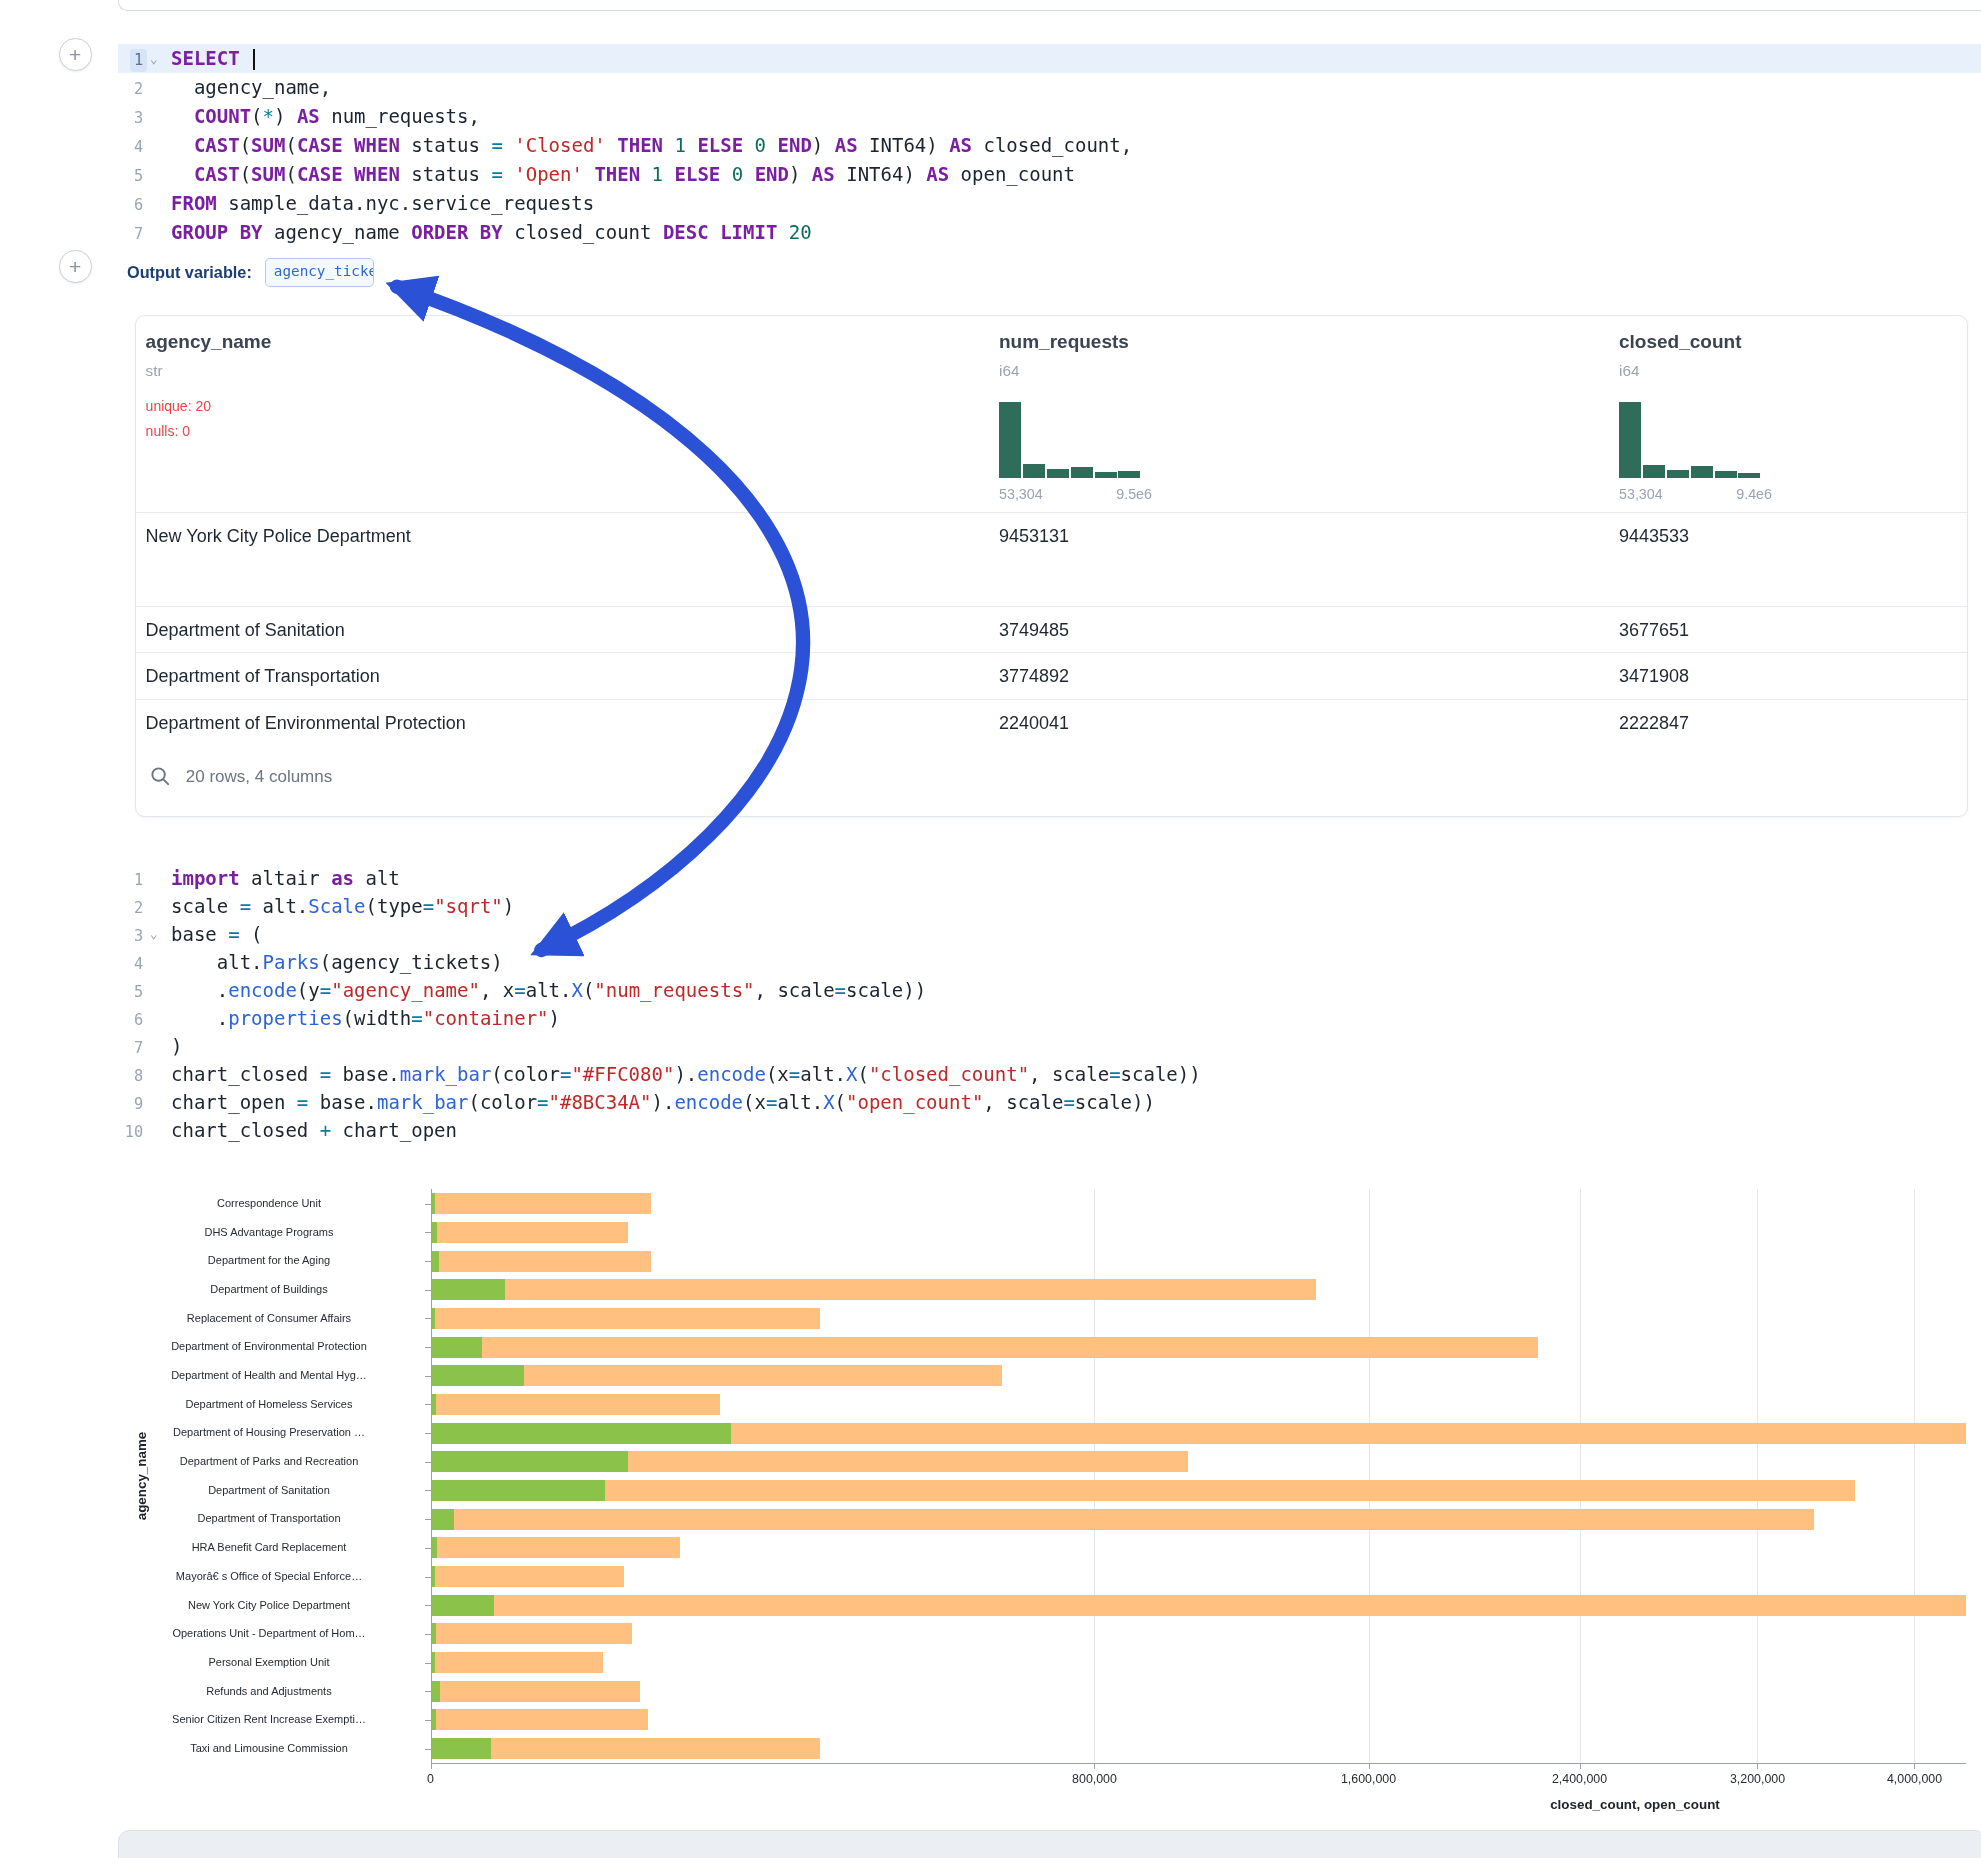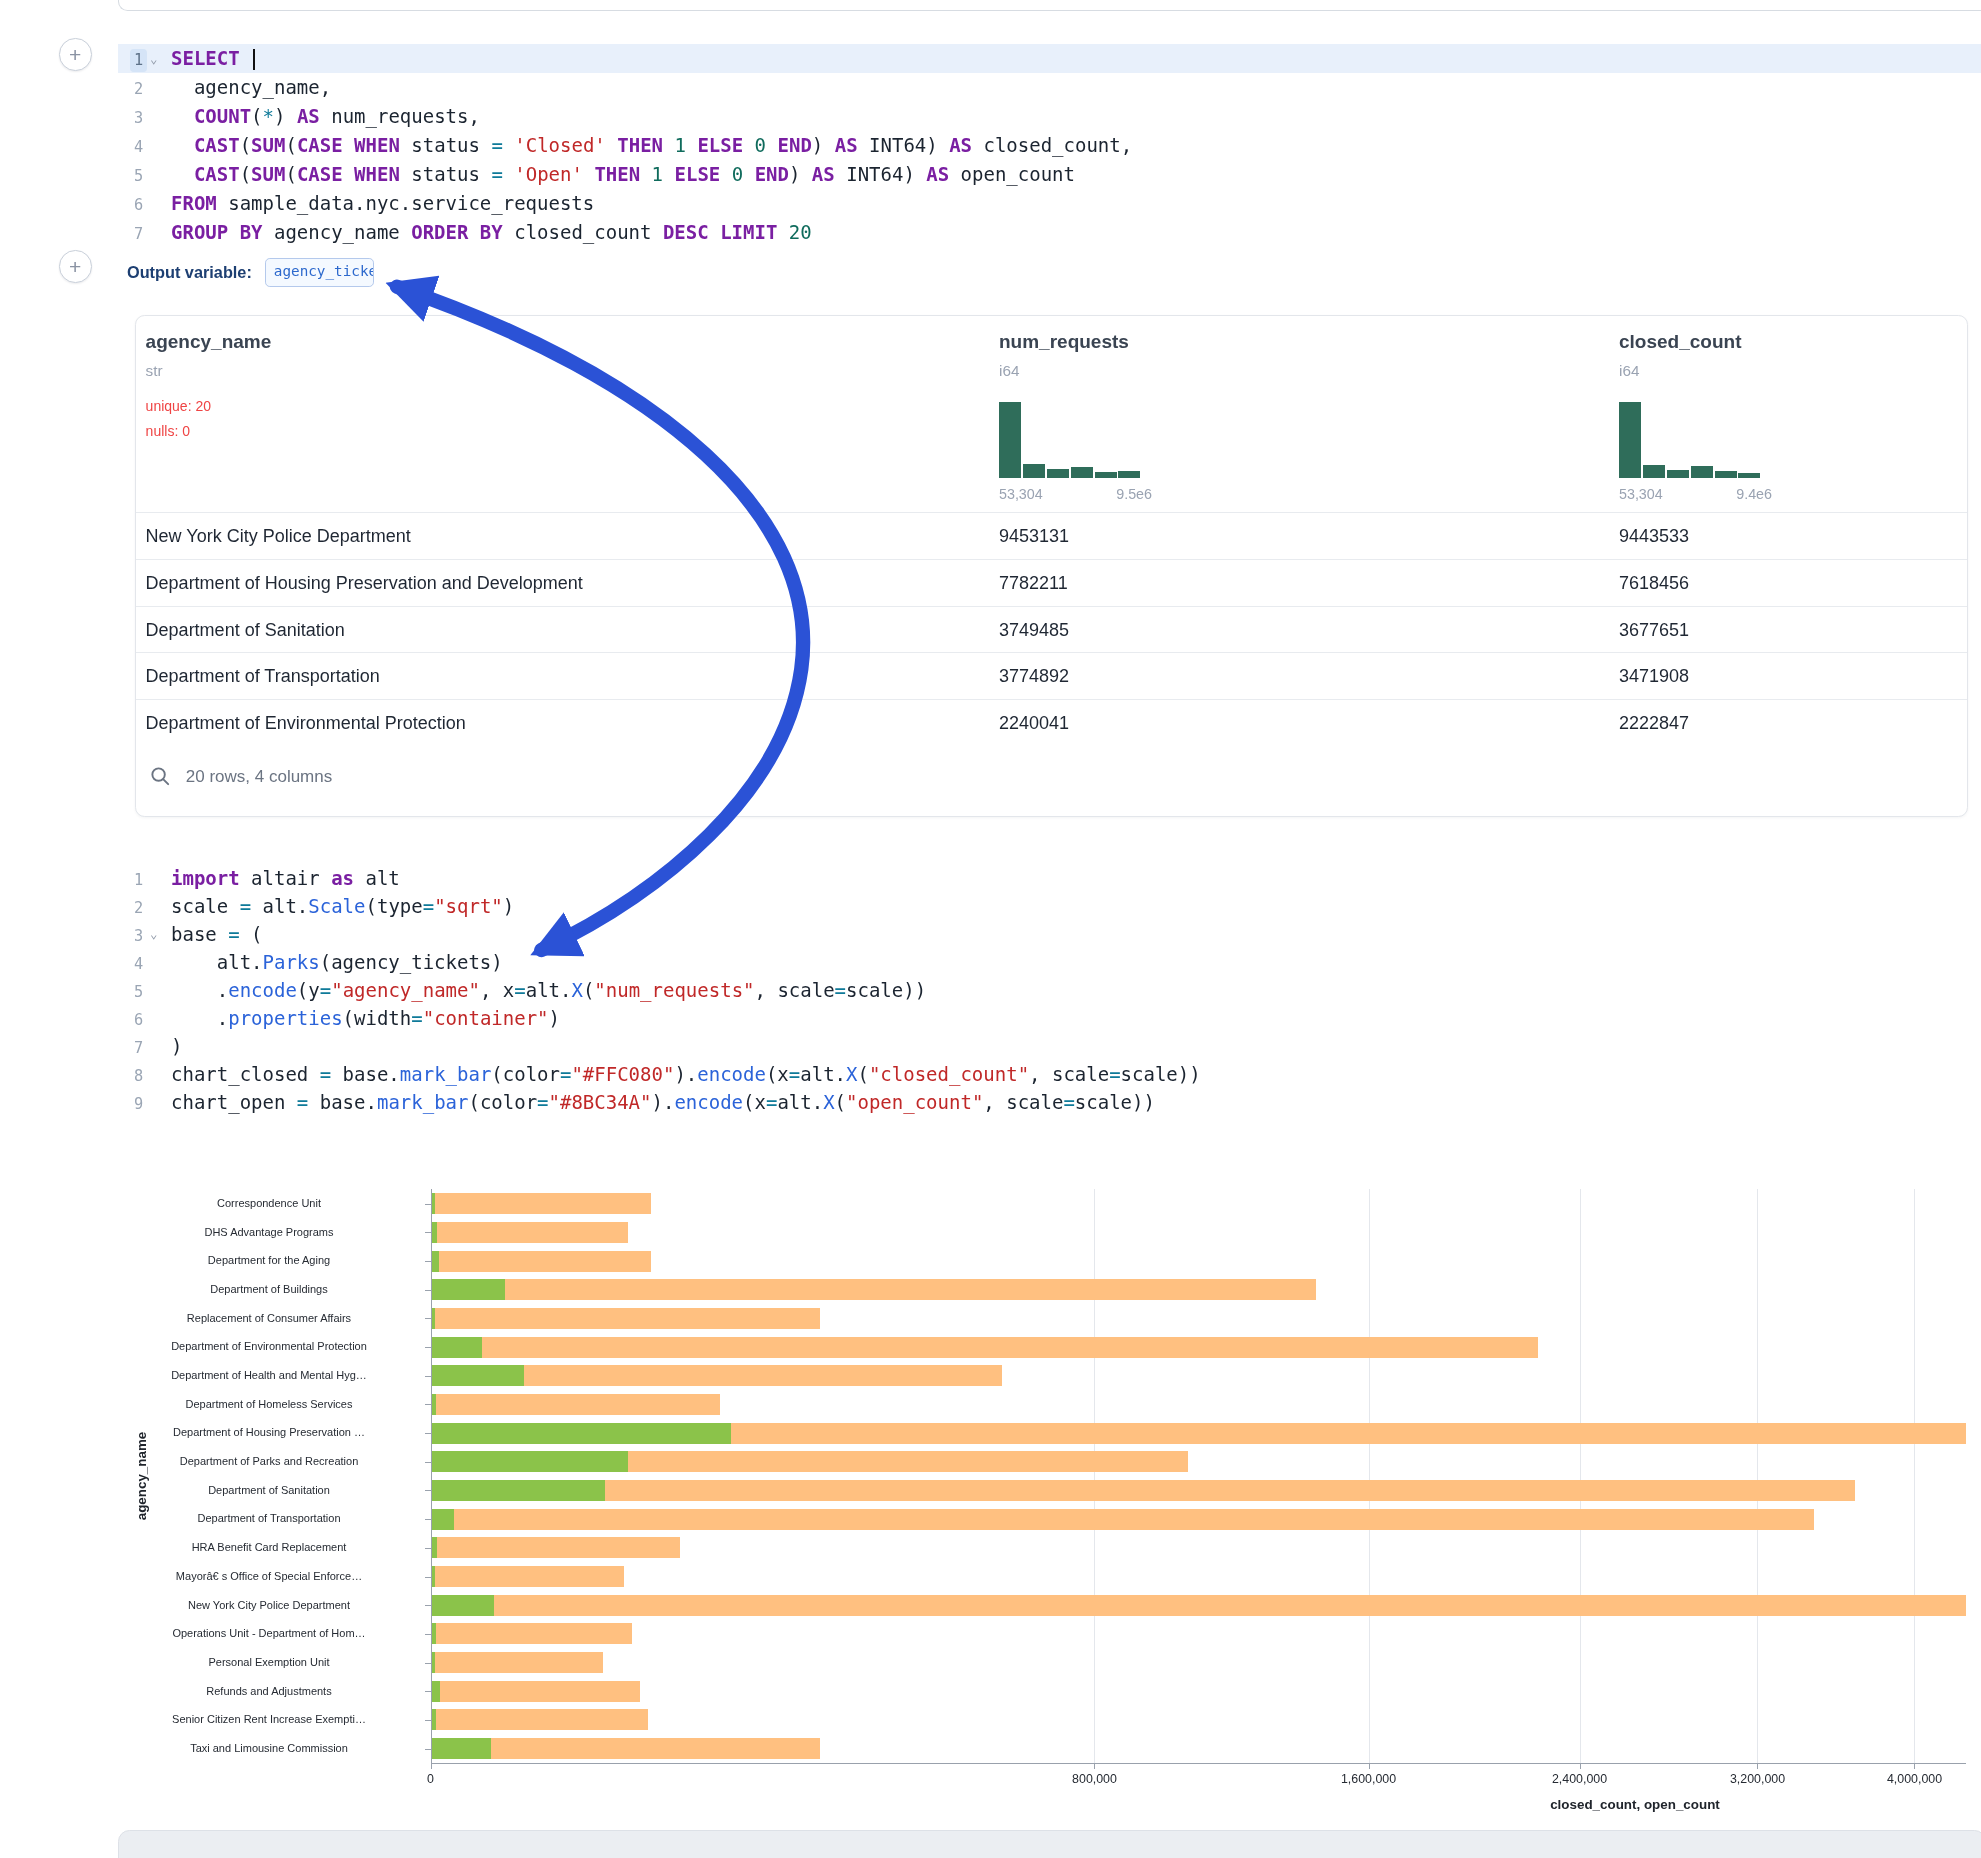--- a/index.html
+++ b/index.html
@@ -140,25 +140,20 @@
       </div>
       <div class="hist-range" style="left: 1483px;">
         <span>53,304</span>
         <span>9.4e6</span>
       </div>
       <div class="trow" style="top: 196px;">
         <span class="tcell" style="left: 9.6px; max-width: 822px;">New York City Police Department</span>
         <span class="tcell" style="left: 863px;">9453131</span>
         <span class="tcell" style="left: 1483px;">9443533</span>
       </div>
-      <div class="trow" style="top: 243px;">
-        <span class="tcell" style="left: 9.6px; max-width: 822px;">Department of Housing Preservation and Development</span>
-        <span class="tcell" style="left: 863px;">7782211</span>
-        <span class="tcell" style="left: 1483px;">7618456</span>
-      </div>
       <div class="trow" style="top: 290px;">
         <span class="tcell" style="left: 9.6px; max-width: 822px;">Department of Sanitation</span>
         <span class="tcell" style="left: 863px;">3749485</span>
         <span class="tcell" style="left: 1483px;">3677651</span>
       </div>
       <div class="trow" style="top: 336px;">
         <span class="tcell" style="left: 9.6px; max-width: 822px;">Department of Transportation</span>
         <span class="tcell" style="left: 863px;">3774892</span>
         <span class="tcell" style="left: 1483px;">3471908</span>
       </div>
@@ -172,20 +167,21 @@
   <section class="editor py" id="py-editor">
       <div class="code-line"><span class="gutter"><span class="lnum">1</span></span><span><span class="tok-k">import</span><span class="tok-p"> altair </span><span class="tok-k">as</span><span class="tok-p"> alt</span></span></div>
       <div class="code-line"><span class="gutter"><span class="lnum">2</span></span><span><span class="tok-p">scale </span><span class="tok-o">=</span><span class="tok-p"> alt.</span><span class="tok-f">Scale</span><span class="tok-p">(type</span><span class="tok-o">=</span><span class="tok-s">"sqrt"</span><span class="tok-p">)</span></span></div>
       <div class="code-line"><span class="gutter"><span class="lnum">3</span></span><span class="fold">⌄</span><span><span class="tok-p">base </span><span class="tok-o">=</span><span class="tok-p"> (</span></span></div>
       <div class="code-line"><span class="gutter"><span class="lnum">4</span></span><span><span class="tok-p">    alt.</span><span class="tok-f">Parks</span><span class="tok-p">(agency_tickets)</span></span></div>
       <div class="code-line"><span class="gutter"><span class="lnum">5</span></span><span><span class="tok-p">    .</span><span class="tok-f">encode</span><span class="tok-p">(y</span><span class="tok-o">=</span><span class="tok-s">"agency_name"</span><span class="tok-p">, x</span><span class="tok-o">=</span><span class="tok-p">alt.</span><span class="tok-f">X</span><span class="tok-p">(</span><span class="tok-s">"num_requests"</span><span class="tok-p">, scale</span><span class="tok-o">=</span><span class="tok-p">scale))</span></span></div>
       <div class="code-line"><span class="gutter"><span class="lnum">6</span></span><span><span class="tok-p">    .</span><span class="tok-f">properties</span><span class="tok-p">(width</span><span class="tok-o">=</span><span class="tok-s">"container"</span><span class="tok-p">)</span></span></div>
       <div class="code-line"><span class="gutter"><span class="lnum">7</span></span><span><span class="tok-p">)</span></span></div>
       <div class="code-line"><span class="gutter"><span class="lnum">8</span></span><span><span class="tok-p">chart_closed </span><span class="tok-o">=</span><span class="tok-p"> base.</span><span class="tok-f">mark_bar</span><span class="tok-p">(color</span><span class="tok-o">=</span><span class="tok-s">"#FFC080"</span><span class="tok-p">).</span><span class="tok-f">encode</span><span class="tok-p">(x</span><span class="tok-o">=</span><span class="tok-p">alt.</span><span class="tok-f">X</span><span class="tok-p">(</span><span class="tok-s">"closed_count"</span><span class="tok-p">, scale</span><span class="tok-o">=</span><span class="tok-p">scale))</span></span></div>
       <div class="code-line"><span class="gutter"><span class="lnum">9</span></span><span><span class="tok-p">chart_open </span><span class="tok-o">=</span><span class="tok-p"> base.</span><span class="tok-f">mark_bar</span><span class="tok-p">(color</span><span class="tok-o">=</span><span class="tok-s">"#8BC34A"</span><span class="tok-p">).</span><span class="tok-f">encode</span><span class="tok-p">(x</span><span class="tok-o">=</span><span class="tok-p">alt.</span><span class="tok-f">X</span><span class="tok-p">(</span><span class="tok-s">"open_count"</span><span class="tok-p">, scale</span><span class="tok-o">=</span><span class="tok-p">scale))</span></span></div>
+      <div class="code-line"><span class="gutter"><span class="lnum">10</span></span><span><span class="tok-p">chart_closed </span><span class="tok-o">+</span><span class="tok-p"> chart_open</span></span></div>
     </section>
 
   <div id="chart">
       <div class="xtick" style="left: 313px; top: 587px;"></div>
       <div class="xlab" style="left: 255px; top: 596px;">0</div>
       <div class="grid" style="left: 976px; top: 13.4px; height: 574px;"></div>
       <div class="xtick" style="left: 976px; top: 587px;"></div>
       <div class="xlab" style="left: 919px; top: 596px;">800,000</div>
       <div class="grid" style="left: 1251px; top: 13.4px; height: 574px;"></div>
       <div class="xtick" style="left: 1251px; top: 587px;"></div>

